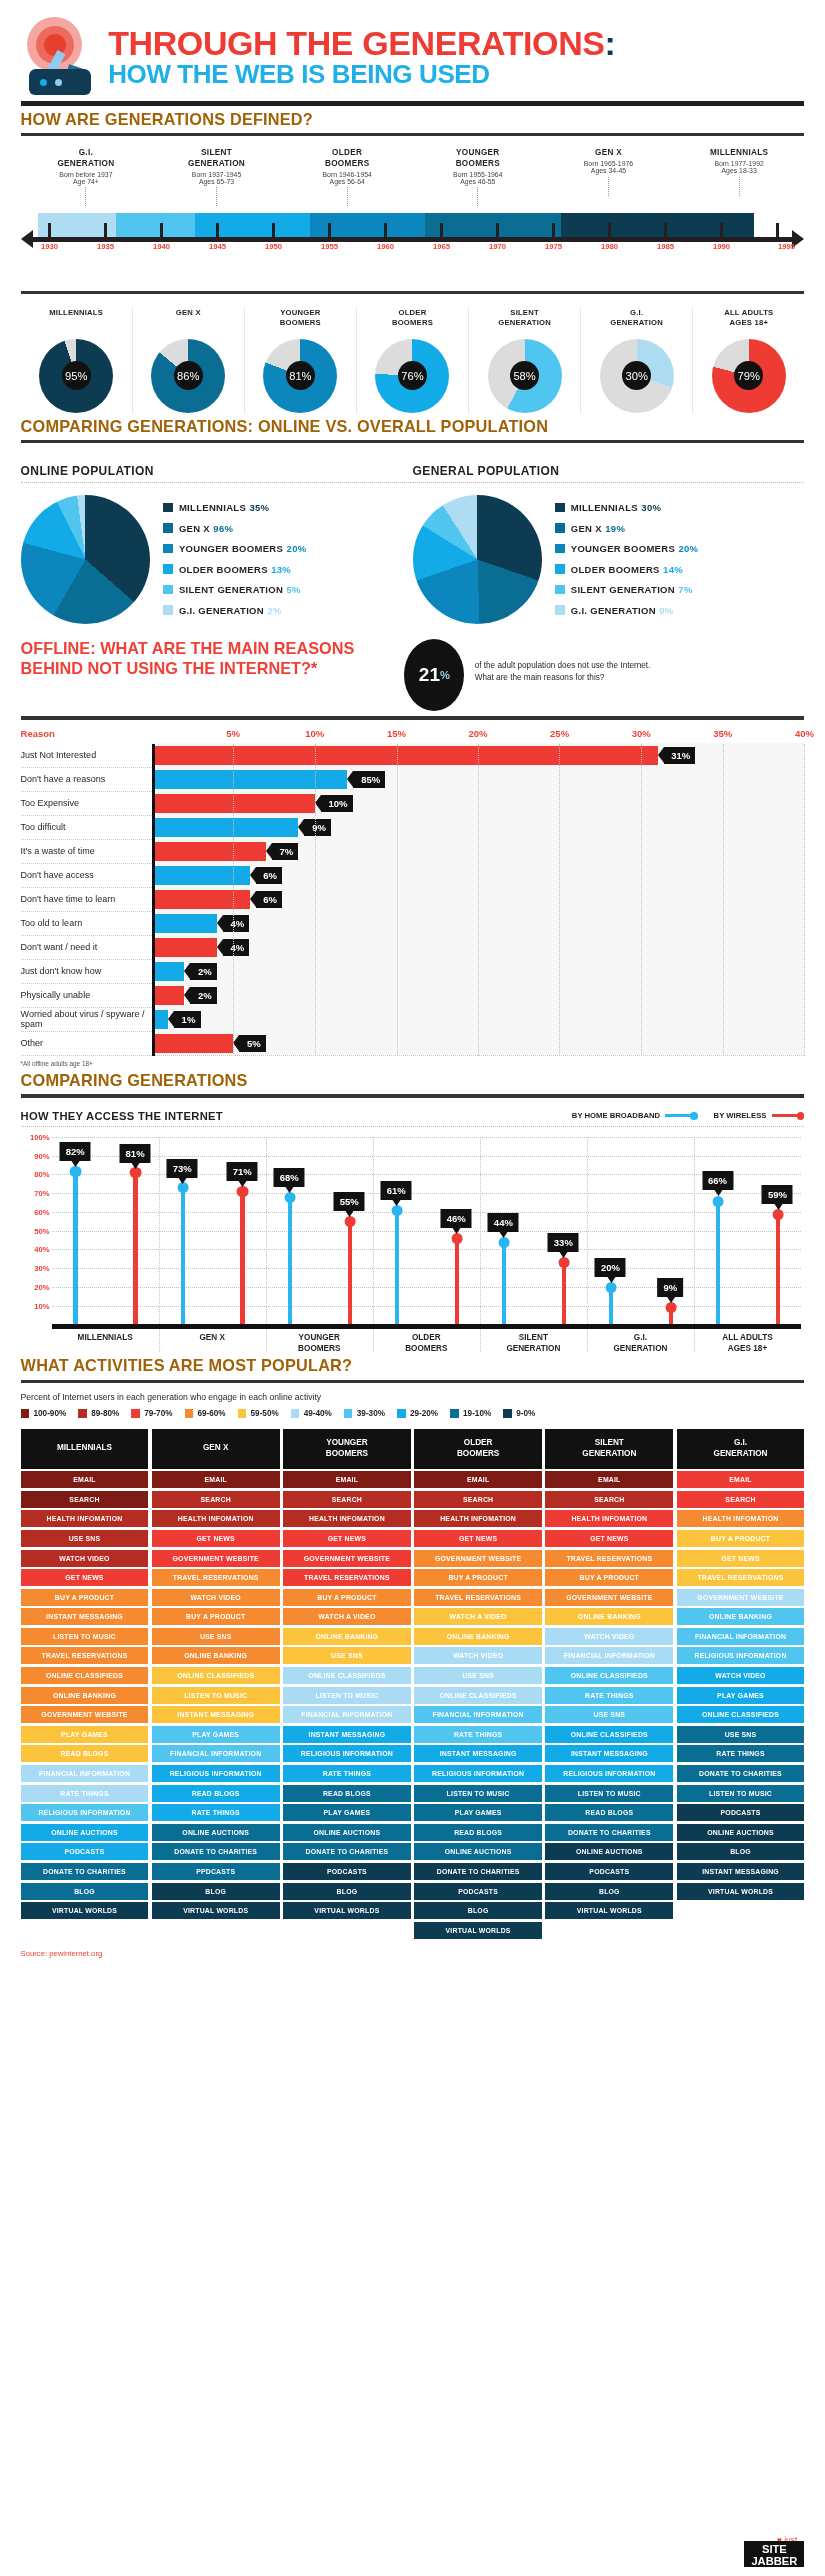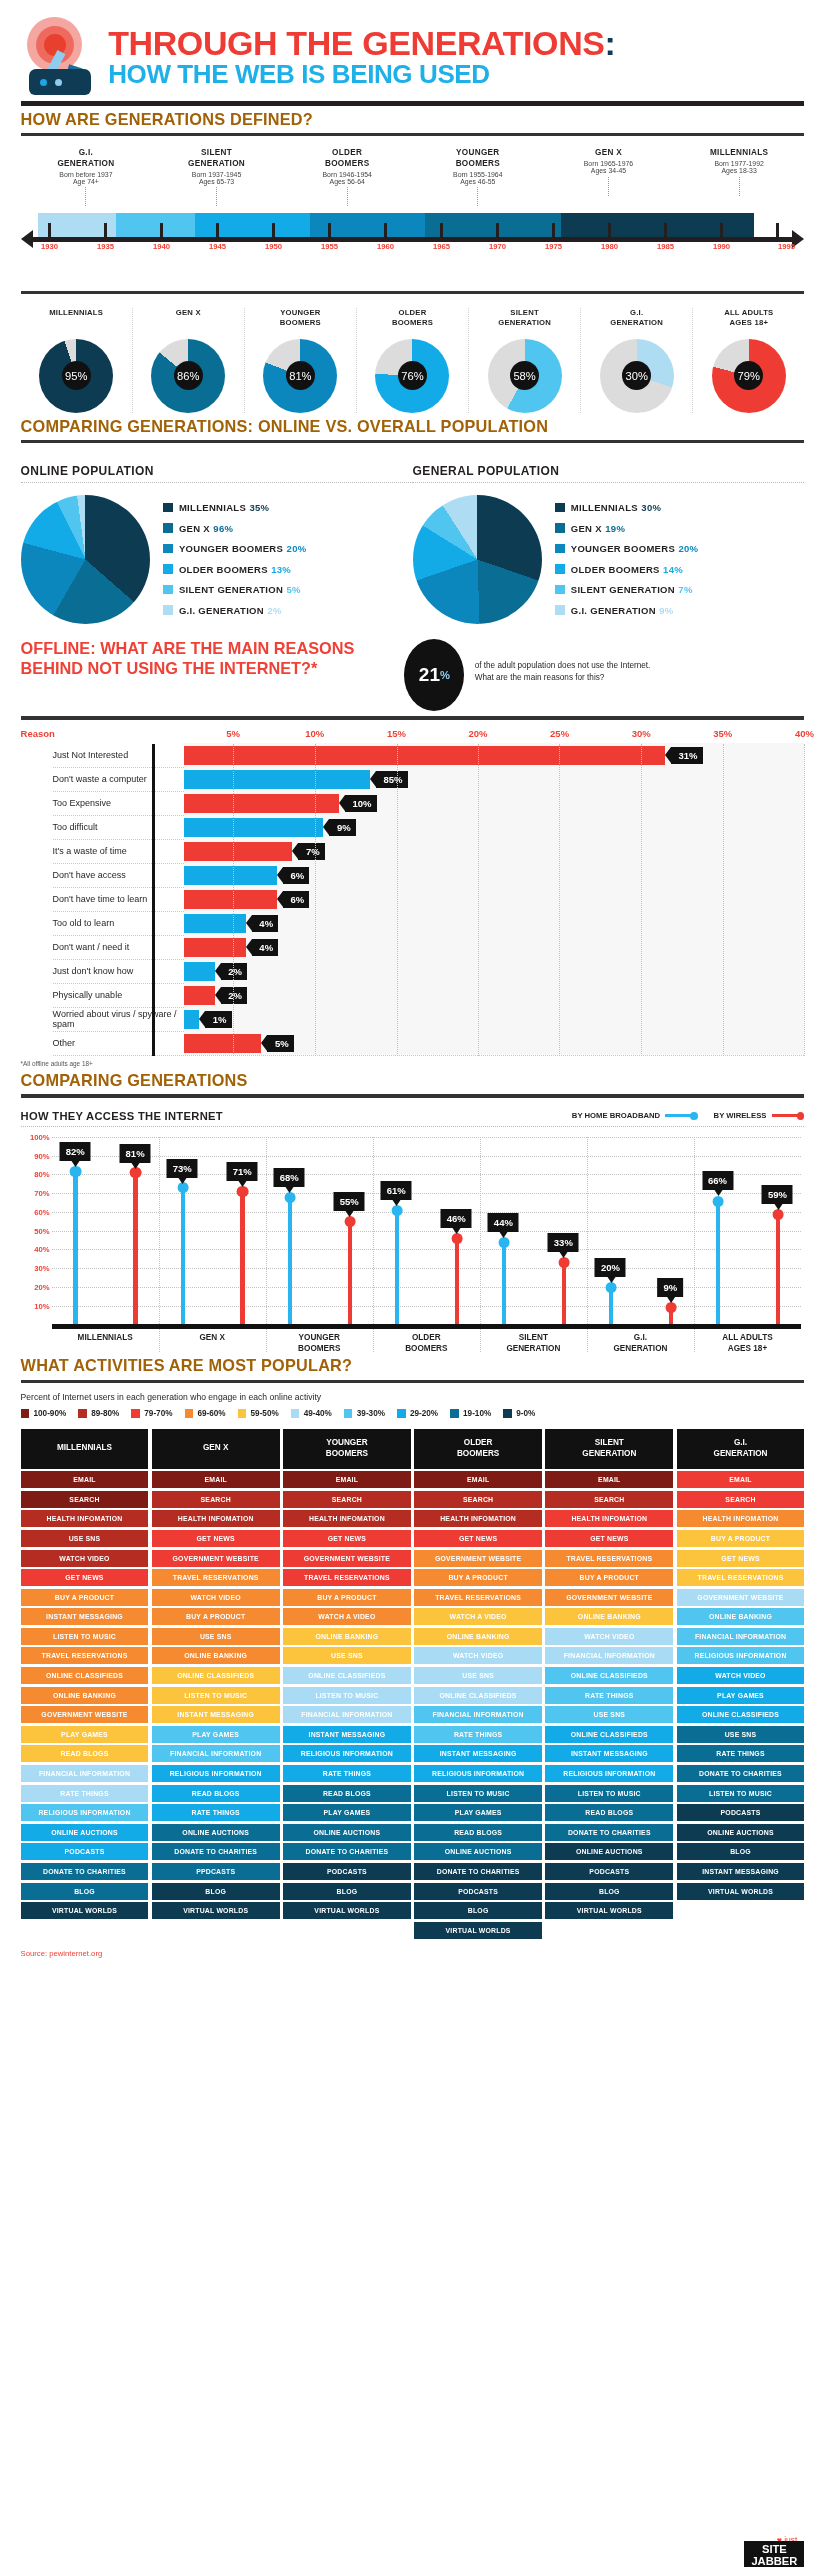--- a/index.html
+++ b/index.html
@@ -78,21 +78,21 @@
   .offline-title { font-size:16.3px; font-weight:bold; color:#ef4136; line-height:1.22; flex:0 0 370px; }
   .bubble21 { width:60px; height:72px; border-radius:50%; background:#111; color:#fff; display:flex; align-items:center; justify-content:center; font-size:19px; font-weight:bold; margin-left:13.8px; flex:0 0 60px; }
   .bubble21 .pct { font-size:11.2px; color:#8ecdef; }
   .offline-note { font-size:8.2px; line-height:1.5; padding-left:10.3px; padding-top:20.6px; }
 
   .bars { position:relative; margin-top:8.6px; }
   .bars-head { display:flex; font-size:9.5px; font-weight:bold; color:#ef4136; height:15.5px; }
   .bars-head .rh { flex:0 0 131px; }
   .bars-scale { position:relative; flex:1; height:15.5px; }
   .bars-scale span { position:absolute; transform:translateX(-50%); }
-  .bar-row { display:flex; align-items:center; height:24px; border-bottom:0.9px dotted #c8c8c8;margin-left:32px; }
+  .bar-row { display:flex; align-items:center; height:24px; border-bottom:0.9px dotted #c8c8c8; }
   .bar-label { flex:0 0 131px; font-size:9px; color:#231f20; }
   .bar-track { position:relative; flex:1; height:24px; background:#f7f7f7; }
   .bar-fill { position:absolute; left:0; top:2.6px; height:19px; }
   .bar-tag { position:absolute; top:3.4px; height:17px; background:#111; color:#fff; font-size:9.5px; font-weight:bold; display:flex; align-items:center; padding:0 5.2px 0 7.7px; }
   .bar-tag::before { content:""; position:absolute; left:-6px; top:0; width:0;height:0; border-top:8.6px solid transparent; border-bottom:8.6px solid transparent; border-right:6px solid #111; }
   .bars-axis { position:absolute; left:131px; top:15.5px; bottom:0; width:3.4px; background:#111; }
   .grid-v { position:absolute; top:15.5px; bottom:0; width:0; border-left:0.9px dotted #c0c0c0; }
   .bars-foot { font-size:6.4px; color:#555; padding-top:4.3px; }
 
   
@@ -403,21 +403,21 @@
         </div>
       </div>
       <div class="bar-row">
         <div class="bar-label">Just Not Interested</div>
         <div class="bar-track">
           <div class="bar-fill" style="width:77.5%;background:#ee3b33"></div>
           <div class="bar-tag" style="left:calc(77.5% + 6px)">31%</div>
         </div>
       </div>
       <div class="bar-row">
-        <div class="bar-label">Don't waste a computer</div>
+        <div class="bar-label">Don't have a reasons</div>
         <div class="bar-track">
           <div class="bar-fill" style="width:30%;background:#12aae7"></div>
           <div class="bar-tag" style="left:calc(30% + 6px)">85%</div>
         </div>
       </div>
       <div class="bar-row">
         <div class="bar-label">Too Expensive</div>
         <div class="bar-track">
           <div class="bar-fill" style="width:25%;background:#ee3b33"></div>
           <div class="bar-tag" style="left:calc(25% + 6px)">10%</div>

